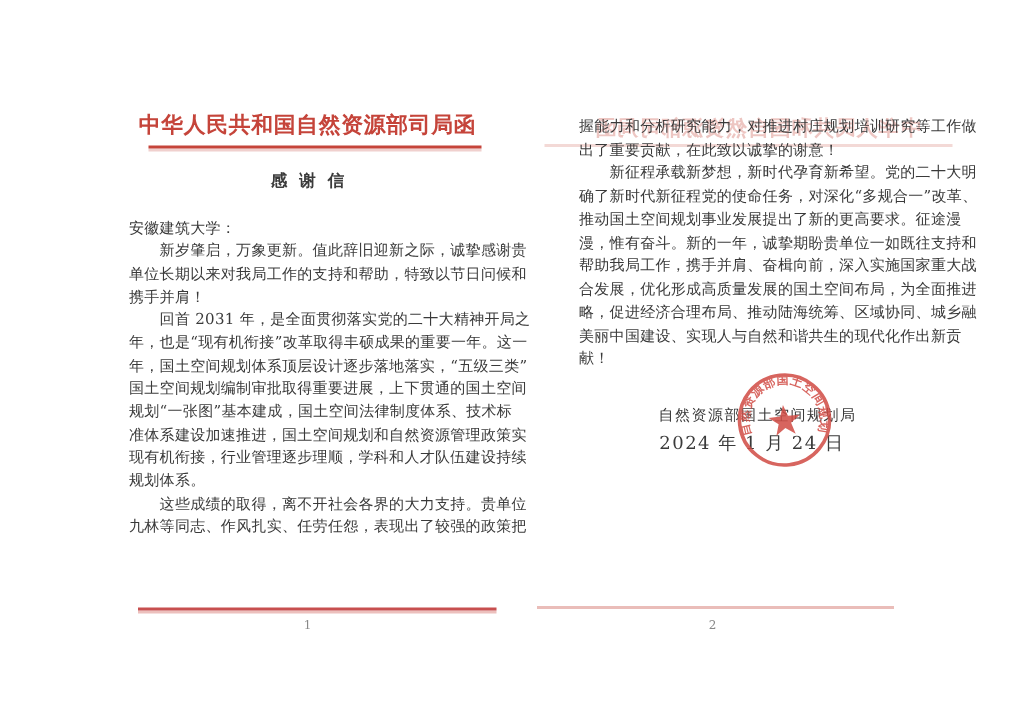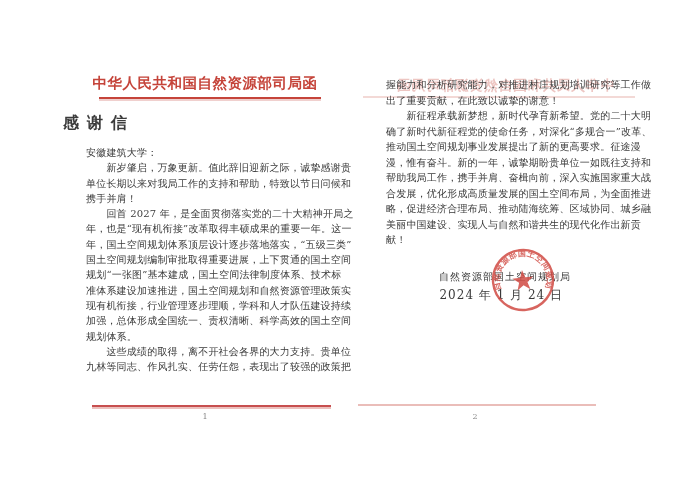--- a/index.html
+++ b/index.html
@@ -15,22 +15,22 @@
   
   .doc-title{
     position:absolute;top:74px;left:0;width:100%;text-align:center;
     color:#c5443a;font-size:14.5px;font-weight:bold;letter-spacing:.5px;white-space:nowrap;
   }
   .doc-title-rule{
     position:absolute;top:97px;left:44px;width:222px;height:2px;
     background:#c5443a;box-shadow:0 2px 0 rgba(197,68,58,.25);
   }
   .letter-title{
-    position:absolute;top:113px;left:0;width:100%;
-    color:#3b3b3b;font-size:16px;font-weight:bold;letter-spacing:8px;text-indent:8px;white-space:nowrap;
+    position:absolute;top:113px;left:0;width:100%;text-align:center;
+    color:#3b3b3b;font-size:11px;font-weight:bold;letter-spacing:8px;text-indent:8px;white-space:nowrap;
   }
   .body-block{
     position:absolute;left:31px;width:246px;color:#3a3a3a;
     font-size:10px;letter-spacing:.2px;
   }
   #page-1 .body-block{top:145px;line-height:15.3px;}
   #page-2 .body-block{top:77px;line-height:15.5px;}
   .body-line{white-space:nowrap;}
   .footer-rule{
     position:absolute;top:405px;left:37px;width:239px;height:2px;
@@ -82,28 +82,27 @@
 <section class="page" id="page-1">
   <div class="doc-title">中华人民共和国自然资源部司局函</div>
   <div class="doc-title-rule"></div>
   <div class="letter-title">感谢信</div>
 
   <div class="body-block">
     <div class="body-line">安徽建筑大学：</div>
     <div class="body-line">　　新岁肇启，万象更新。值此辞旧迎新之际，诚挚感谢贵</div>
     <div class="body-line">单位长期以来对我局工作的支持和帮助，特致以节日问候和</div>
     <div class="body-line">携手并肩！</div>
-    <div class="body-line">　　回首 2027 年，是全面贯彻落实党的二十大精神开局之</div>
+    <div class="body-line">　　回首 2031 年，是全面贯彻落实党的二十大精神开局之</div>
     <div class="body-line">年，也是“现有机衔接”改革取得丰硕成果的重要一年。这一</div>
     <div class="body-line">年，国土空间规划体系顶层设计逐步落地落实，“五级三类”</div>
     <div class="body-line">国土空间规划编制审批取得重要进展，上下贯通的国土空间</div>
     <div class="body-line">规划“一张图”基本建成，国土空间法律制度体系、技术标</div>
     <div class="body-line">准体系建设加速推进，国土空间规划和自然资源管理政策实</div>
     <div class="body-line">现有机衔接，行业管理逐步理顺，学科和人才队伍建设持续</div>
-    <div class="body-line">加强，总体形成全国统一、责权清晰、科学高效的国土空间</div>
     <div class="body-line">规划体系。</div>
     <div class="body-line">　　这些成绩的取得，离不开社会各界的大力支持。贵单位</div>
     <div class="body-line">九林等同志、作风扎实、任劳任怨，表现出了较强的政策把</div>
   </div>
 
   <div class="footer-rule"></div>
   <div class="page-num">1</div>
 </section>
 
 <section class="page" id="page-2">

